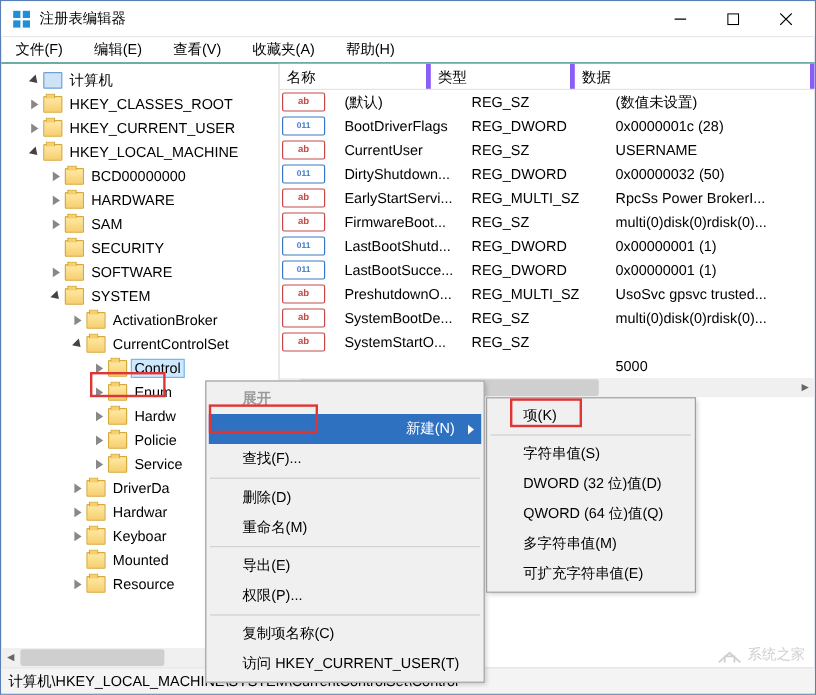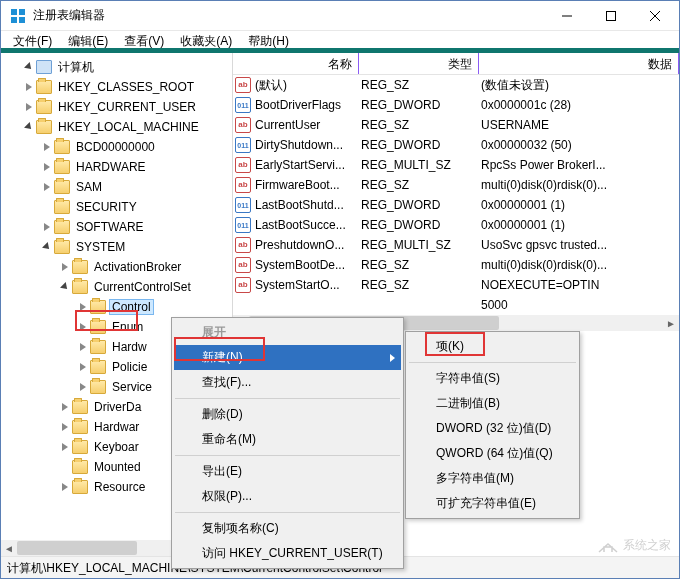--- a/index.html
+++ b/index.html
@@ -4,57 +4,57 @@
 <style>
   * { box-sizing: border-box; margin: 0; padding: 0; }
   body { font-family: "Microsoft YaHei", "Segoe UI", Tahoma, sans-serif; font-size: 12px; background: #fff; color: #000; width: 680px; height: 579px; overflow: hidden; position: relative; border: 1px solid #5a7fb5; }
   .titlebar { height: 30px; background: #fff; display: flex; align-items: center; padding: 0 2px; border-bottom: 1px solid #e8e8e8; justify-content: center; }
   .titlebar .icon { width: 18px; height: 18px; margin: 0 6px; display: flex; align-items: center; justify-content: center; }
   .titlebar .icon svg { width: 16px; height: 16px; }
   .titlebar .title { flex: 1; font-size: 12px; }
   .winbtns { display: flex; }
   .winbtn { width: 44px; height: 28px; display: flex; align-items: center; justify-content: center; color: #333; }
   .winbtn svg { width: 10px; height: 10px; }
-  .menubar { height: 22px; display: flex; align-items: flex-start; padding: 0 6px; gap: 4px; border-bottom: 5px solid #0f766e; }
+  .menubar { height: 22px; display: flex; align-items: flex-start; padding: 0 6px; gap: 14px; border-bottom: 1px solid #0f766e; }
   .menubar .mitem { padding: 2px 6px; font-size: 12px; }
   .content { display: flex; height: calc(100% - 30px - 22px - 22px); }
   .tree { width: 232px; border-right: 1px solid #d9d9d9; overflow: hidden; padding-top: 4px; position: relative; }
   .treeinner { position: relative; }
   .node { display: flex; align-items: center; height: 20px; font-size: 12px; white-space: nowrap; }
   .caret { width: 12px; display: inline-flex; align-items: center; justify-content: center; color: #666; font-size: 10px; }
   .caret.open { color: #000; }
   .caret.open::before { content: ""; display: inline-block; width: 0; height: 0; border-left: 4px solid transparent; border-top: 6px solid #444; border-right: 4px solid transparent; transform: rotate(-45deg); }
   .caret.closed::before { content: ""; display: inline-block; width: 0; height: 0; border-top: 4px solid transparent; border-bottom: 4px solid transparent; border-left: 6px solid #888; }
   .caret.none::before { content: ""; }
   .foldericon { width: 16px; height: 14px; margin: 0 3px 0 1px; display: inline-block; background: linear-gradient(180deg, #ffe9a8 0%, #f6cf6e 100%); border: 1px solid #d7a93a; border-radius: 1px; position: relative; }
   .foldericon::before { content: ""; position: absolute; top: -3px; left: 1px; width: 6px; height: 3px; background: #f6cf6e; border: 1px solid #d7a93a; border-bottom: none; border-radius: 1px 1px 0 0; }
   .pcicon { width: 16px; height: 14px; margin: 0 3px 0 1px; display: inline-block; background: #cfe3f7; border: 1px solid #6ea0d6; border-radius: 1px; }
   .nodelabel { padding: 1px 3px; }
   .nodelabel.selected { background: #cde8ff; border: 1px solid #7ab7ef; padding: 0 2px; text-align: center; }
   .redbox { position: absolute; border: 2px solid #e03535; pointer-events: none; }
   .listpane { flex: 1; display: flex; flex-direction: column; overflow: hidden; }
   .listheader { display: flex; height: 22px; border-bottom: 1px solid #e4e4e4; background: #fff; }
-  .col { border-right: 1px solid #8b5cf6; padding: 3px 6px; font-size: 12px; text-align: right; }
+  .col { border-right: 4px solid #8b5cf6; padding: 3px 6px; font-size: 12px; }
   .col.name { width: 126px; }
   .col.type { width: 120px; }
   .col.data { flex: 1; }
   .rows { overflow: hidden; }
   .row { display: flex; align-items: center; height: 20px; padding-left: 2px; }
-  .valicon { width: 16px; height: 16px; display: inline-flex; align-items: center; justify-content: center; margin-right: 4px; }
+  .valicon { width: 36px; height: 16px; display: inline-flex; align-items: center; justify-content: center; margin-right: 16px; }
   .valicon.str { background: #fff; border: 1px solid #c84848; color: #c84848; font-size: 8px; font-weight: bold; border-radius: 2px; line-height: 1; }
   .valicon.bin { background: #fff; border: 1px solid #3a78c4; color: #3a78c4; font-size: 7px; font-weight: bold; border-radius: 2px; line-height: 1; }
   .cell { font-size: 12px; overflow: hidden; text-overflow: ellipsis; white-space: nowrap; }
   .cell.name { width: 104px; }
   .cell.type { width: 120px; padding-left: 2px; }
   .cell.data { flex: 1; padding-left: 2px; }
   .statusbar { height: 22px; border-top: 1px solid #e4e4e4; padding: 3px 6px; font-size: 12px; background: #f4f4f4; }
   .ctxmenu { position: absolute; background: #f0f0f0; border: 1px solid #a0a0a0; box-shadow: 2px 2px 4px rgba(0,0,0,0.2); font-size: 12px; padding: 2px; }
   .ctxitem { padding: 4px 22px 4px 28px; position: relative; white-space: nowrap; }
   .ctxitem.disabled { color: #9a9a9a; font-weight: bold; }
-  .ctxitem.hl { background: #2f71c1; color: #fff; }
+  .ctxitem.hl { background: #2f71c1; color: #fff; text-align: right; }
   .ctxsep { height: 1px; background: #d0d0d0; margin: 3px 1px; }
   .ctxarrow { position: absolute; right: 6px; top: 50%; transform: translateY(-50%); width: 0; height: 0; border-top: 4px solid transparent; border-bottom: 4px solid transparent; border-left: 5px solid currentColor; }
   .scroll-track-h { position: absolute; bottom: 0; left: 0; right: 0; height: 16px; background: #f0f0f0; display: flex; align-items: center; }
   .scroll-thumb { height: 14px; background: #cfcfcf; border-radius: 2px; margin: 0 16px; }
   .scroll-btn { width: 16px; height: 16px; display: flex; align-items: center; justify-content: center; position: absolute; top: 0; color: #666; font-size: 10px; }
   .watermark { position: absolute; right: 8px; bottom: 24px; color: #bbb; font-size: 12px; display: flex; align-items: center; gap: 4px; pointer-events: none; opacity: 0.7; }
 </style>
 </head>
 <body>
 
@@ -284,21 +284,20 @@
         <div class="row">
           <span class="valicon str">ab</span>
           <span class="cell name">SystemBootDe...</span>
           <span class="cell type">REG_SZ</span>
           <span class="cell data">multi(0)disk(0)rdisk(0)...</span>
         </div>
         <div class="row">
           <span class="valicon str">ab</span>
           <span class="cell name">SystemStartO...</span>
           <span class="cell type">REG_SZ</span>
-          <span class="cell data"> NOEXECUTE=OPTIN</span>
         </div>
         <div class="row">
           <span class="valicon"></span>
           <span class="cell name"></span>
           <span class="cell type"></span>
           <span class="cell data">5000</span>
         </div>
       </div>
     <div class="scroll-track-h" style="position:relative">
       <div class="scroll-btn" style="left:0">◄</div>
@@ -326,21 +325,20 @@
   <div class="ctxitem">复制项名称(C)</div>
   <div class="ctxitem">访问 HKEY_CURRENT_USER(T)</div>
 </div>
 
 <div class="redbox" style="left:173px; top:336px; width:91px; height:24px;"></div>
 
 <div class="ctxmenu" style="left:404px; top:330px; width:175px;">
   <div class="ctxitem">项(K)</div>
   <div class="ctxsep"></div>
   <div class="ctxitem">字符串值(S)</div>
-  <div class="ctxitem">二进制值(B)</div>
   <div class="ctxitem">DWORD (32 位)值(D)</div>
   <div class="ctxitem">QWORD (64 位)值(Q)</div>
   <div class="ctxitem">多字符串值(M)</div>
   <div class="ctxitem">可扩充字符串值(E)</div>
 </div>
 
 <div class="redbox" style="left:424px; top:331px; width:60px; height:24px;"></div>
 
 <div class="watermark">
   <svg width="22" height="18" viewBox="0 0 22 18">

